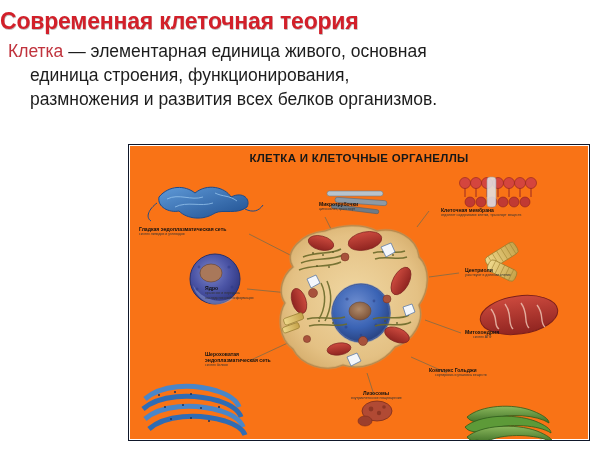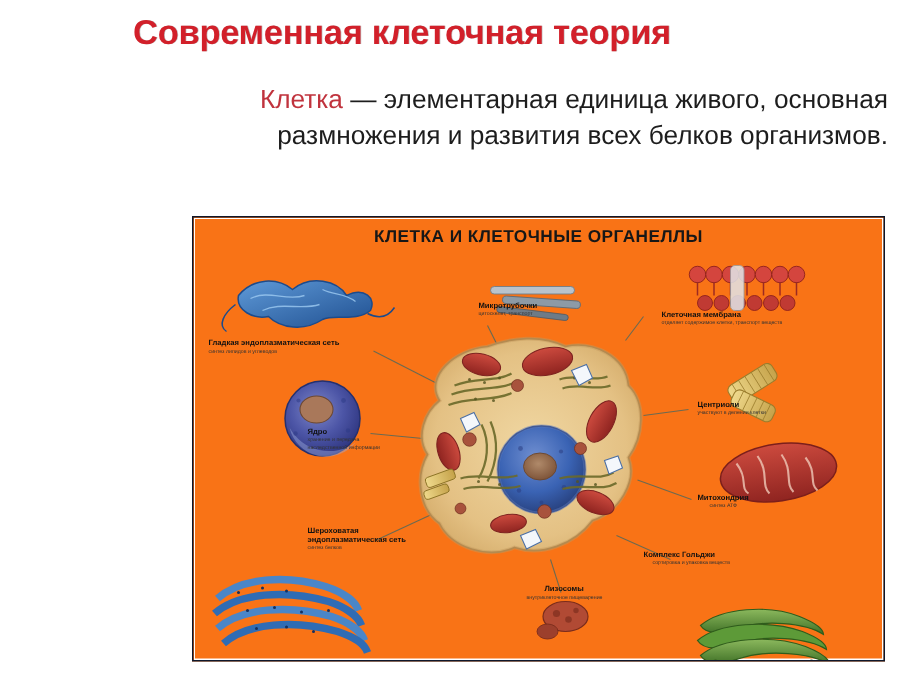--- a/index.html
+++ b/index.html
@@ -9,33 +9,31 @@
     background:#ffffff;
     font-family:"Liberation Sans", sans-serif;
     overflow:hidden;
     position:relative;
   }
   .slide{position:relative;width:600px;height:450px;}
 
   
   .slide-title{
     position:absolute;left:0;top:8px;width:536px;
-    text-align:center;
     font-size:23px;font-weight:bold;
     color:#d2202a;
     letter-spacing:-0.2px;
     text-shadow:0.5px 0.5px 0 rgba(0,0,0,.25);
   }
 
   
   .body-text{
-    position:absolute;left:8px;top:54px;width:584px;
+    position:absolute;left:8px;top:39px;width:584px;
     font-size:17.5px;line-height:24px;color:#1d1d1d;
     text-indent:0;
-    text-align:right;
   }
   .body-text .lead{color:#c0333d;}
   .body-text .l2,.body-text .l3{display:block;padding-left:22px;}
 
   
   .diagram{
     position:absolute;left:128px;top:144px;width:460px;height:295px;
     background:#f97316;
     border:1px solid #0f172a;
     box-shadow:0 0 0 1px #ffffff inset;
@@ -56,20 +54,21 @@
 </style>
 </head>
 <body>
 
 <div class="slide">
 
   <div class="slide-title">Современная клеточная теория</div>
 
   <div class="body-text">
     <span class="lead">Клетка</span><span> — элементарная единица живого, основная</span>
+    <span class="l2">единица строения, функционирования,</span>
     <span class="l3">размножения и развития всех белков организмов.</span>
   </div>
 
   <div class="diagram">
 
     <div class="diagram-title">КЛЕТКА И КЛЕТОЧНЫЕ ОРГАНЕЛЛЫ</div>
 
     <svg class="art" width="460" height="295" viewBox="0 0 460 295" aria-hidden="true">
       <defs>
         <radialGradient id="gCyto" cx="50%" cy="50%" r="62%">

